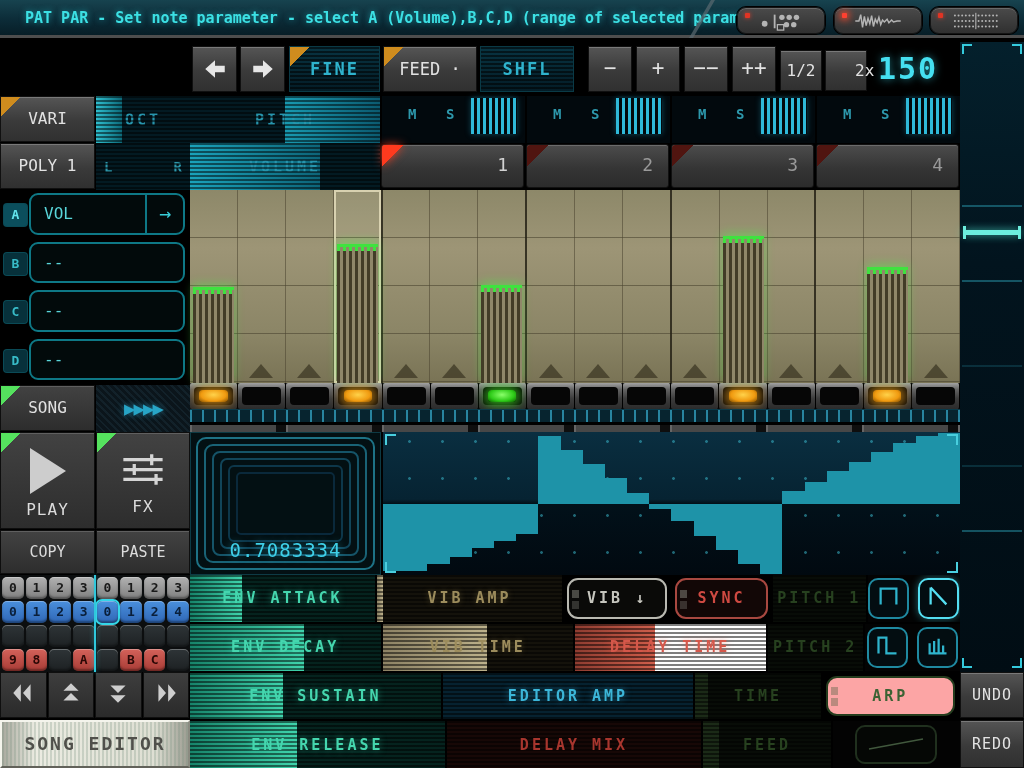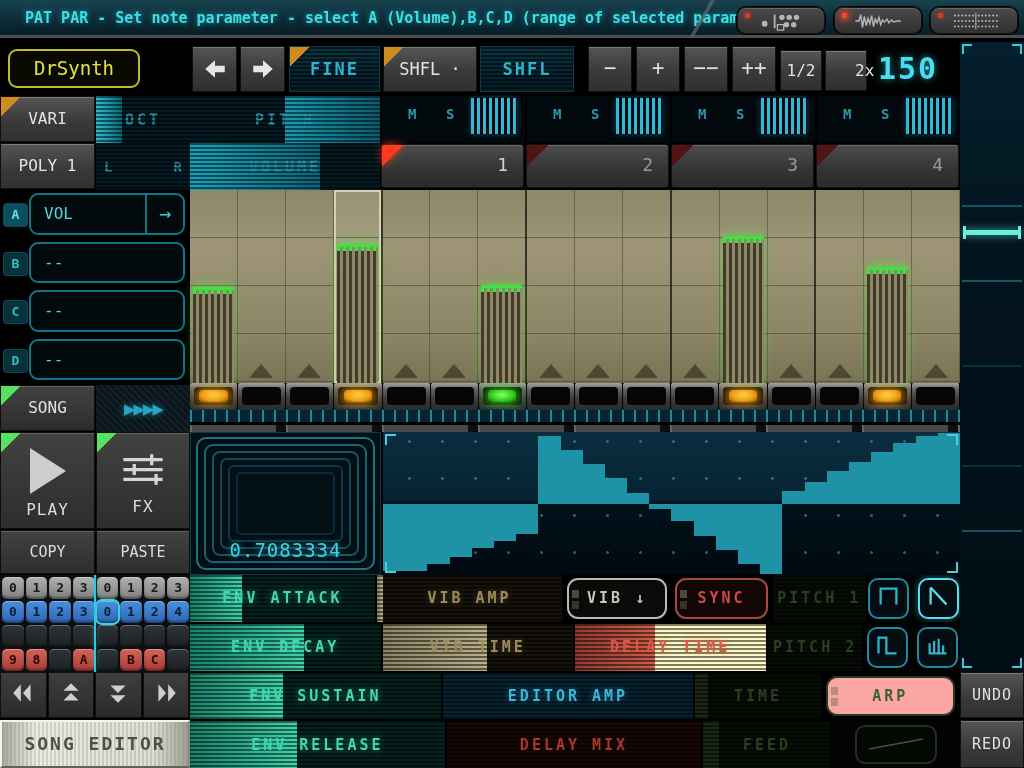--- a/index.html
+++ b/index.html
@@ -169,21 +169,21 @@
   .pcell{position:relative;overflow:hidden;margin-right:2px;}
   .pcell:last-child{margin-right:0;}
   .plabel{position:absolute;width:100%;text-align:center;top:50%;transform:translateY(-50%);
     font-weight:bold;letter-spacing:3px;font-size:15px;z-index:3;}
   .pfill{position:absolute;left:0;top:0;bottom:0;z-index:1;}
   .pscan{position:absolute;inset:0;z-index:2;background:repeating-linear-gradient(180deg,rgba(0,0,0,.5) 0 2px,transparent 2px 4px);}
   .th-teal{background:#05231e;} .th-teal .pfill{background:linear-gradient(90deg,#17836a,#3fd4ac);}
   .th-teal .plabel{color:#45d6ae;text-shadow:0 0 7px rgba(60,220,180,.5);}
   .th-olive{background:#14120b;} .th-olive .pfill{background:linear-gradient(90deg,#8d8264,#bcb18b);}
   .th-olive .plabel{color:#9c8c5c;text-shadow:0 0 6px rgba(160,140,80,.4);}
-  .th-red{background:#fef9c3;} .th-red .pfill{background:linear-gradient(90deg,#8f3c30,#cf5f4c);}
+  .th-red{background:#ffffff;} .th-red .pfill{background:linear-gradient(90deg,#8f3c30,#cf5f4c);}
   .th-red .plabel{color:#d5574a;text-shadow:0 0 7px rgba(220,80,60,.5);}
   .th-blue{background:#062230;} .th-blue .pfill{background:linear-gradient(180deg,#37a8cc,#1f7ea2);}
   .th-blue .plabel{color:#3cb6d8;text-shadow:0 0 7px rgba(60,180,220,.5);}
   .th-dgreen{background:#080c07;} .th-dgreen .pfill{background:rgba(50,80,45,.45);}
   .th-dgreen .plabel{color:#27411f;text-shadow:none;}
   .th-dred{background:#170806;} .th-dred .plabel{color:#a8362e;}
   .pcell.outline{border-radius:11px;border:2px solid;background:#0a0a08;margin:3px 5px 3px 3px;}
   .pcell.outline::before{content:"";position:absolute;left:3px;top:26%;width:7px;height:8px;background:rgba(150,150,140,.45);}
   .pcell.outline::after{content:"";position:absolute;left:3px;top:56%;width:7px;height:8px;background:rgba(150,150,140,.3);}
   .outline.th-gray{border-color:#b9b9b1;} .outline.th-gray .plabel{color:#c6c6be;}
@@ -273,29 +273,28 @@
             <circle cx="23" cy="17" r="1.1"></circle>
             <circle cx="49" cy="17" r="1.1"></circle>
             <circle cx="27" cy="17" r="1.1"></circle>
             <circle cx="53" cy="17" r="1.1"></circle>
             <rect x="29.4" y="2" width="1.2" height="18"></rect>
           </svg></span>
     </div>
   </div>
 
   <div id="toolbar">
-    <div class="patch">DrSynth</div>
     <div class="navb btn" style="left:192px;"><span><svg viewBox="0 0 24 24" fill="currentColor" xmlns="http://www.w3.org/2000/svg">
             <path d="M3 12 L12 4 V9 H21 V15 H12 V20 Z"></path>
           </svg></span></div>
     <div class="navb btn" style="left:240px;"><span><svg viewBox="0 0 24 24" fill="currentColor" xmlns="http://www.w3.org/2000/svg">
             <path d="M21 12 L12 4 V9 H3 V15 H12 V20 Z"></path>
           </svg></span></div>
     <div class="fine lcdbtn fold-o">FINE</div>
-    <div class="shflm btn fold-o">SHFL ·</div>
+    <div class="shflm btn fold-o">FEED ·</div>
     <div class="shfl2 lcdbtn">SHFL</div>
     <div class="sym btn" style="left:588px;">−</div>
     <div class="sym btn" style="left:636px;">+</div>
     <div class="sym btn" style="left:684px;">−−</div>
     <div class="sym btn" style="left:732px;">++</div>
     <div class="smallb btn" style="left:780px;">1/2</div>
     <div class="smallb btn" style="left:825px;padding-left:29px;">2x</div>
     <div class="tempo">150</div>
   </div>
 

